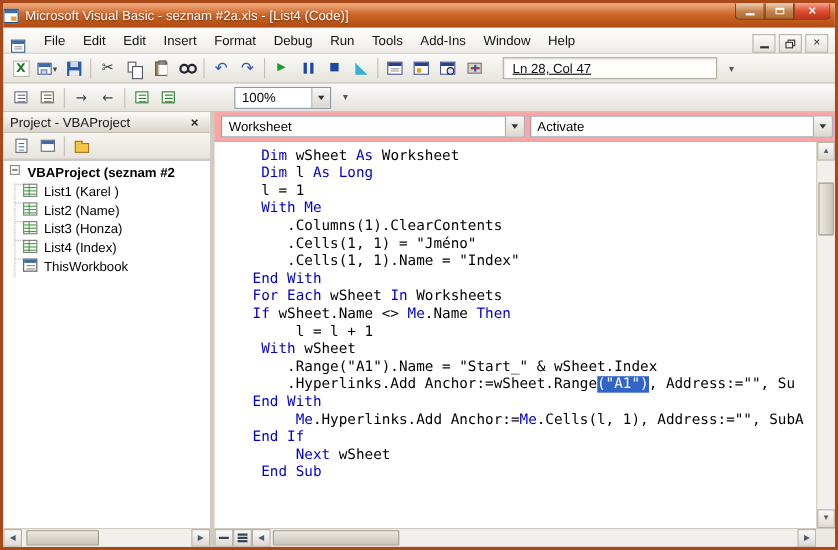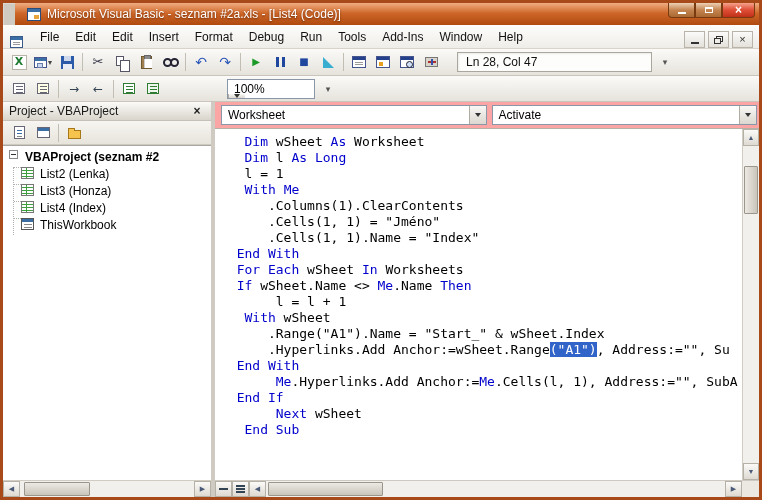--- a/index.html
+++ b/index.html
@@ -5,22 +5,22 @@
   html,body{margin:0;padding:0;background:#fff;}
   *{box-sizing:border-box;}
   .window{
     width:762px;height:500px;position:relative;overflow:hidden;
     border:3px solid var(--frame,#a8491a);
     background:#cfcbc3;display:flex;flex-direction:column;
     font-family:"Liberation Sans","DejaVu Sans",sans-serif;
     box-shadow:inset 0 0 0 1px rgba(255,255,255,.28);
   }
   
-  .titlebar{height:22px;flex:0 0 auto;display:flex;align-items:center;padding:0 12px;position:relative;
-    background:linear-gradient(180deg,var(--titlebar-top,#f0ac80) 0%,var(--titlebar-mid,#cd6527) 48%,var(--titlebar-bottom,#b04a10) 100%);margin-left:12px;}
+  .titlebar{height:22px;flex:0 0 auto;display:flex;align-items:center;padding:0 0;position:relative;
+    background:linear-gradient(180deg,var(--titlebar-top,#f0ac80) 0%,var(--titlebar-mid,#cd6527) 48%,var(--titlebar-bottom,#b04a10) 100%);}
   .app-icon{width:14px;height:13px;background:#fff;border:1px solid #2a4a7a;position:relative;margin-right:6px;flex:0 0 auto;}
   .app-icon::before{content:"";position:absolute;left:0;right:0;top:0;height:3px;background:#3a6ea5;}
   .app-icon::after{content:"";position:absolute;right:1px;bottom:1px;width:5px;height:4px;background:#e8a33d;}
   .title-text{color:#fff;font-size:12px;white-space:nowrap;text-shadow:0 1px 2px rgba(60,20,0,.65);}
   .win-controls{position:absolute;right:4px;top:0;display:flex;}
   .wbtn{width:27px;height:15px;display:flex;align-items:center;justify-content:center;border:1px solid #7a3a10;border-top:none;
     background:linear-gradient(#ecd0b4,#c58450 50%,#aa6a32);}
   .wbtn.min{border-radius:0 0 0 4px;}
   .wbtn.close{width:33px;border-radius:0 0 4px 0;background:linear-gradient(#f4a28c,#e05038 48%,#c12f18);color:#fff;font-size:12px;font-weight:bold;line-height:12px;}
   .glyph-min{width:8px;height:2px;background:#fff;margin-top:6px;}
@@ -44,21 +44,21 @@
     background:linear-gradient(#fbfaf8,#e6e3dc);border-bottom:1px solid #c9c5bc;}
   .toolbar.row1{height:27px;}
   .toolbar.row2{height:26px;}
   .tb-buttons{display:flex;align-items:center;}
   .tbtn{height:22px;min-width:24px;display:flex;align-items:center;justify-content:center;border:1px solid transparent;border-radius:2px;}
   .tico{width:16px;height:16px;display:inline-flex;align-items:center;justify-content:center;position:relative;
     font-family:"DejaVu Sans",sans-serif;font-size:12px;line-height:16px;}
   .tsep{width:1px;height:18px;background:#c2beb4;margin:0 3px;flex:0 0 auto;}
   .tcaret{font-size:8px;color:#444;margin-left:1px;}
   .lncol{margin-left:14px;width:195px;height:20px;border:1px solid #aaa79e;background:#fdfdfc;
-    box-shadow:inset 1px 1px 2px rgba(0,0,0,.08);font-size:12px;line-height:18px;padding:0 8px;color:#111;white-space:nowrap;}
+    box-shadow:inset 1px 1px 2px rgba(0,0,0,.08);font-size:12px;line-height:18px;padding:0 8px;color:#111;white-space:nowrap;text-decoration:underline;}
   .overflow-btn{margin-left:6px;color:#555;font-size:9px;width:14px;text-align:center;}
   
   .icon-excel{background:#fff;border:1px solid #b8b4aa;color:#1c7a2e;font-weight:bold;font-size:11px;width:15px;height:15px;}
   .icon-userform{width:13px;height:11px;background:#fff;border:1px solid #44548c;}
   .icon-userform::before{content:"";position:absolute;left:0;right:0;top:0;height:3px;background:#3a6ea5;}
   .icon-userform::after{content:"";position:absolute;left:2px;top:5px;width:4px;height:3px;background:#c8d8f0;border:1px solid #6a7aaa;}
   .icon-floppy{width:13px;height:13px;background:#2a5aa8;}
   .icon-floppy::before{content:"";position:absolute;top:0;left:3px;width:7px;height:5px;background:#cdd8ea;}
   .icon-floppy::after{content:"";position:absolute;bottom:0;left:2px;width:9px;height:5px;background:#e8edf5;}
   .icon-cut{font-size:13px;color:#334;}
@@ -87,25 +87,25 @@
   .icon-lines2{background:#ffffe8;}
   .icon-comment,.icon-comment2{border-color:#2e7d32;}
   .icon-comment::after,.icon-comment2::after{content:"";position:absolute;left:2px;top:2px;width:7px;height:1px;background:#2e7d32;box-shadow:0 3px 0 #2e7d32,0 6px 0 #2e7d32;}
   .icon-comment2{background:#eef7ee;}
   .icon-arrow{color:#345;font-size:12px;}
   
   .combo{display:inline-flex;height:20px;border:1px solid #8a97a8;background:#fff;align-items:stretch;}
   .combo-value{font-size:12px;line-height:18px;padding:0 6px;flex:1;white-space:nowrap;overflow:hidden;color:#000;}
   .combo-btn{width:17px;border-left:1px solid #b0aca2;background:linear-gradient(#f8f7f5,#dcd8d0);display:flex;align-items:center;justify-content:center;}
   .dd-arrow{width:0;height:0;border-left:3px solid transparent;border-right:3px solid transparent;border-top:4px solid #333;}
-  .zoom-wrap{width:88px;margin-left:62px;flex-direction:column;}
+  .zoom-wrap{width:88px;margin-left:48px;}
   
   .main{flex:1;display:flex;min-height:0;background:#cfcbc3;}
   
-  .project-panel{width:208px;flex:0 0 auto;display:flex;flex-direction:column;background:#f2f0ea;}
+  .project-panel{width:188px;flex:0 0 auto;display:flex;flex-direction:column;background:#f2f0ea;}
   .panel-header{height:19px;flex:0 0 auto;display:flex;align-items:center;padding:0 6px;font-size:12px;color:#1a1a1a;
     background:linear-gradient(#fcfbf9,#d9d5cc);border-bottom:1px solid #c5c1b8;}
   .panel-close{margin-left:auto;width:16px;text-align:center;font-size:12px;font-weight:bold;color:#222;}
   .panel-toolbar{height:24px;flex:0 0 auto;display:flex;align-items:center;padding:0 4px;
     background:linear-gradient(#f7f5f1,#e7e4dc);border-bottom:1px solid #cdc9c0;}
   .icon-viewcode{width:11px;height:13px;background:#fff;border:1px solid #667;}
   .icon-viewcode::after{content:"";position:absolute;left:2px;top:3px;width:5px;height:1px;background:#3a6ea5;box-shadow:0 3px 0 #3a6ea5,0 6px 0 #888;}
   .icon-viewobject{width:13px;height:11px;background:#fff;border:1px solid #667;}
   .icon-viewobject::before{content:"";position:absolute;left:0;right:0;top:0;height:3px;background:#3a6ea5;}
   .icon-folder{width:13px;height:9px;background:#f6c44e;border:1px solid #a5781c;margin-top:3px;}
@@ -131,21 +131,21 @@
     background:linear-gradient(#fbfaf8,#dedad2);border:1px solid #b5b1a6;}
   .strack{flex:1;position:relative;}
   .sthumb{position:absolute;top:1px;bottom:1px;background:linear-gradient(#ece9e3,#cac5bb);border:1px solid #9a968c;border-radius:1px;}
   
   .splitter{width:4px;flex:0 0 auto;background:#cfcbc3;}
   
   .code-panel{flex:1;min-width:0;display:flex;flex-direction:column;background:#fca5a5;}
   .combo-row{height:26px;flex:0 0 auto;display:flex;align-items:center;gap:5px;padding:0 2px 0 6px;}
   .combo.codebox{flex:1;}
   .code-body{flex:1;min-height:0;display:flex;border-top:1px solid #b5b1a6;}
-  .code-editor{flex:1;min-width:0;background:#fff;overflow:hidden;padding:5px 0 0 6px;
+  .code-editor{flex:1;min-width:0;background:#fff;overflow:hidden;padding:5px 0 0 19px;
     font-family:"DejaVu Sans Mono","Liberation Mono",monospace;font-size:13px;line-height:16px;color:#000;}
   .code-line{white-space:pre;height:16px;}
   .kw{color:var(--keyword,#0000cc);}
   .sel{background:var(--selection-bg,#3164c8);color:var(--selection-fg,#fff);}
   .vscroll{width:17px;flex:0 0 auto;display:flex;flex-direction:column;background:#f2f0ec;border-left:1px solid #d0ccc2;}
   .vscroll .sbtn{width:auto;height:17px;}
   .vthumb{position:absolute;left:1px;right:1px;top:20px;height:48px;background:linear-gradient(90deg,#ece9e3,#cac5bb);border:1px solid #9a968c;border-radius:1px;}
   .code-bottom{height:17px;flex:0 0 auto;display:flex;background:#f2f0ec;border-top:1px solid #cdc9c0;}
   .viewbtn{width:17px;flex:0 0 auto;display:flex;align-items:center;justify-content:center;
     background:linear-gradient(#fbfaf8,#dedad2);border:1px solid #b5b1a6;position:relative;}
@@ -315,21 +315,26 @@
       </div>
       <div class="tree">
         <div class="tree-row root">
           <span class="expander"></span>
           <span class="tree-label">VBAProject (seznam #2</span>
         </div>
         <div class="tree-children">
             <div class="tree-row child">
               <span class="hline"></span>
               <span class="tree-ico icon-worksheet"></span>
-              <span class="tree-label">List2 (Lenka)</span>
+              <span class="tree-label">List1 (Karel )</span>
+            </div>
+            <div class="tree-row child">
+              <span class="hline"></span>
+              <span class="tree-ico icon-worksheet"></span>
+              <span class="tree-label">List2 (Name)</span>
             </div>
             <div class="tree-row child">
               <span class="hline"></span>
               <span class="tree-ico icon-worksheet"></span>
               <span class="tree-label">List3 (Honza)</span>
             </div>
             <div class="tree-row child">
               <span class="hline"></span>
               <span class="tree-ico icon-worksheet"></span>
               <span class="tree-label">List4 (Index)</span>

